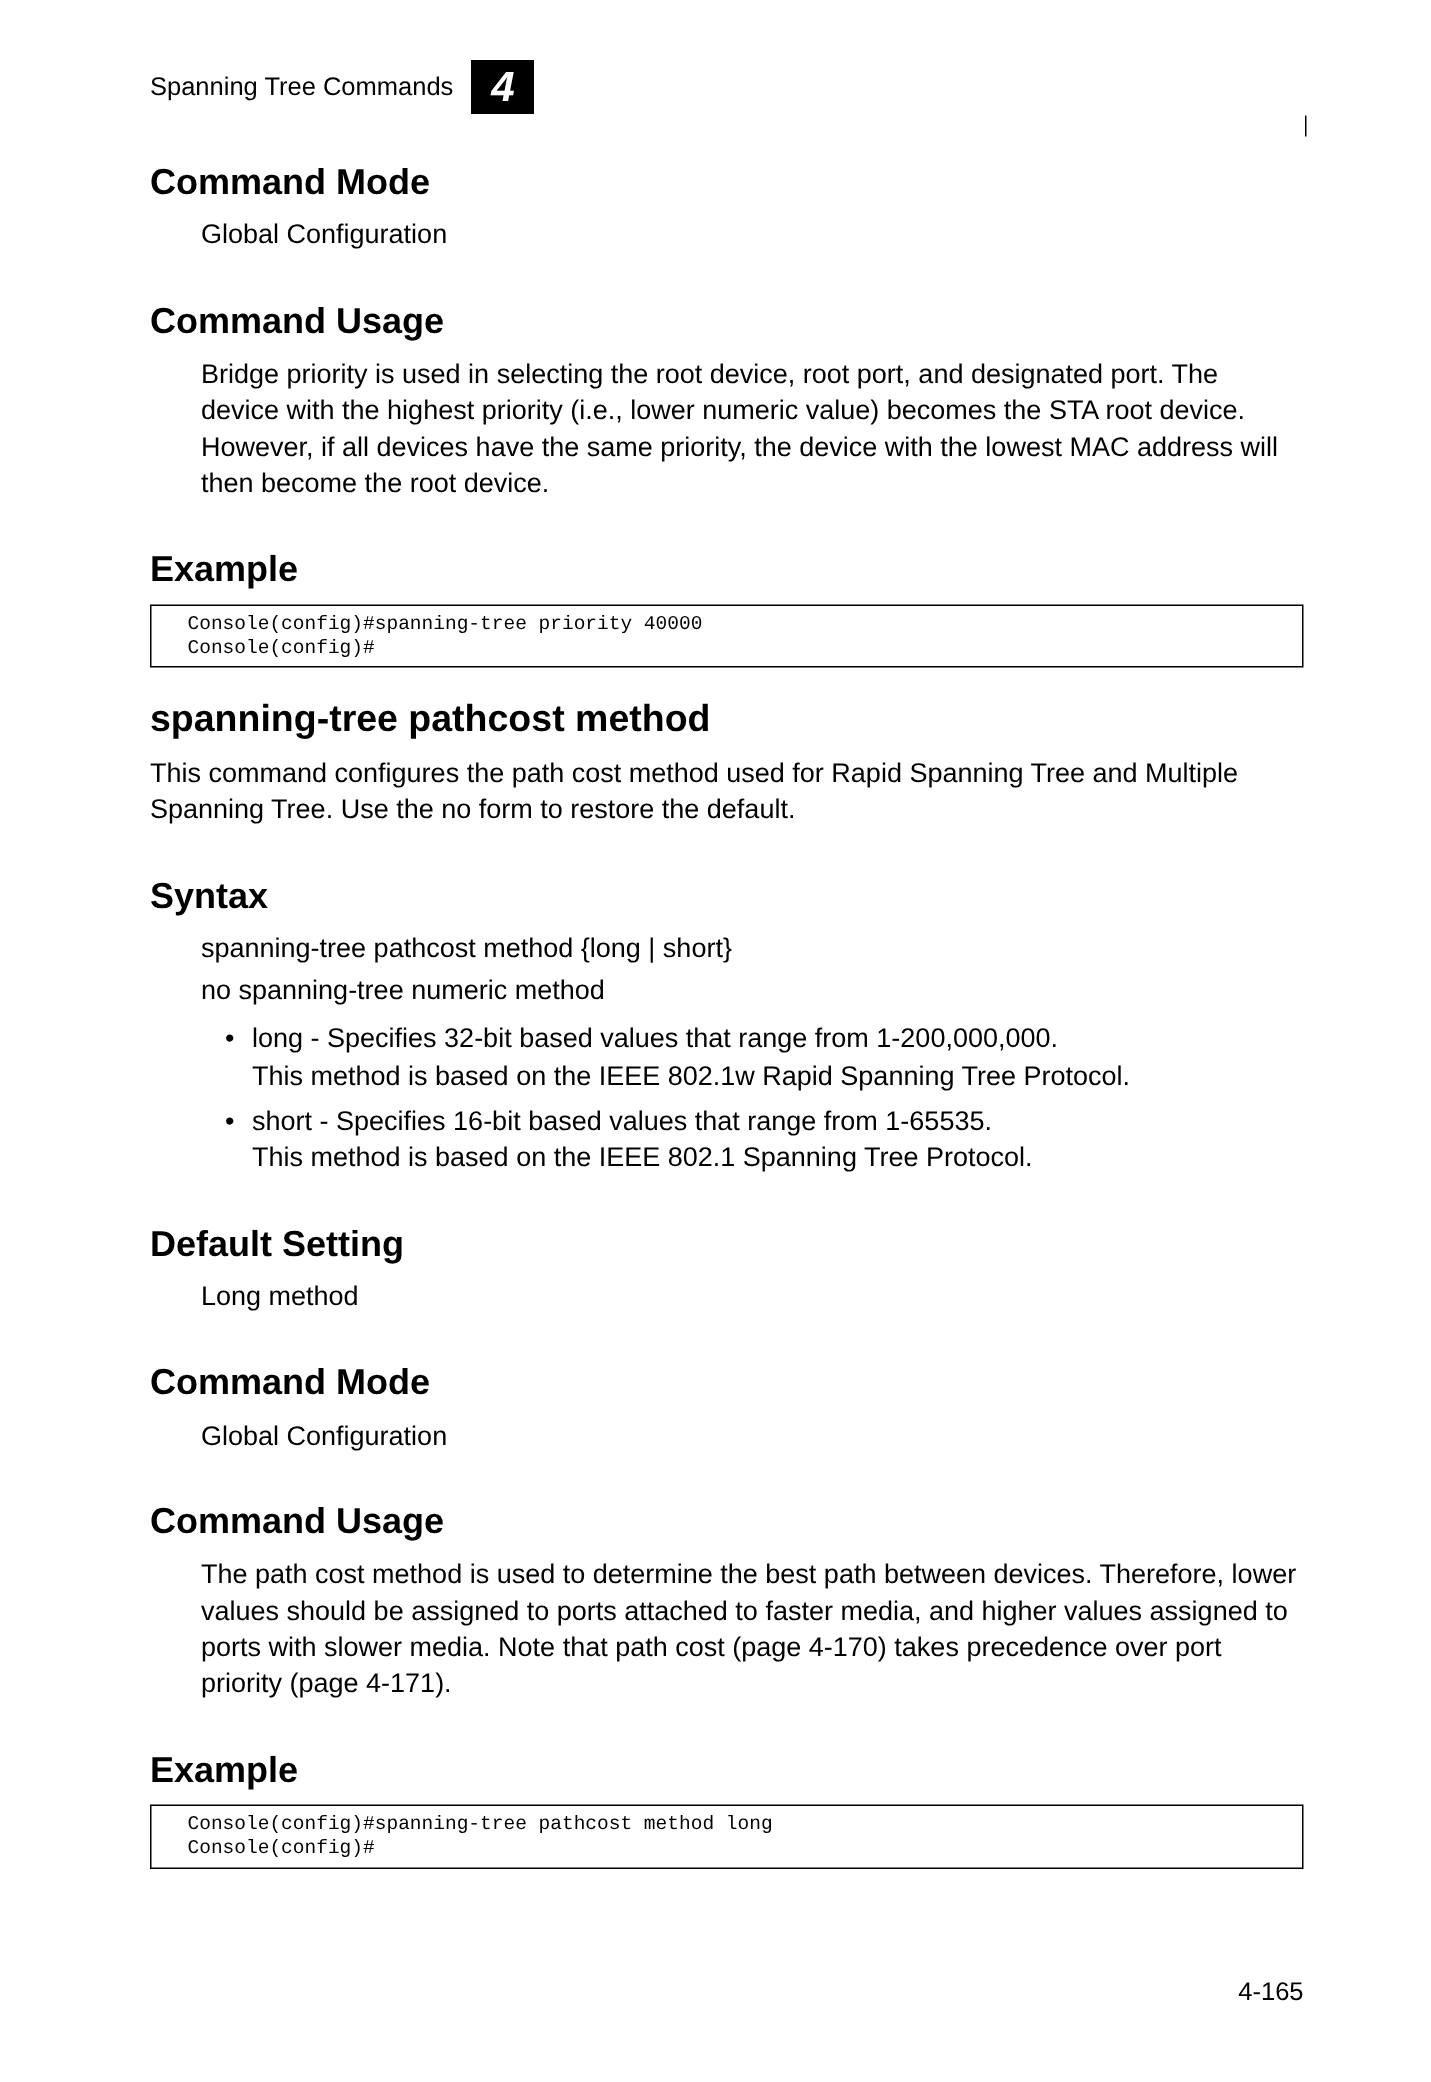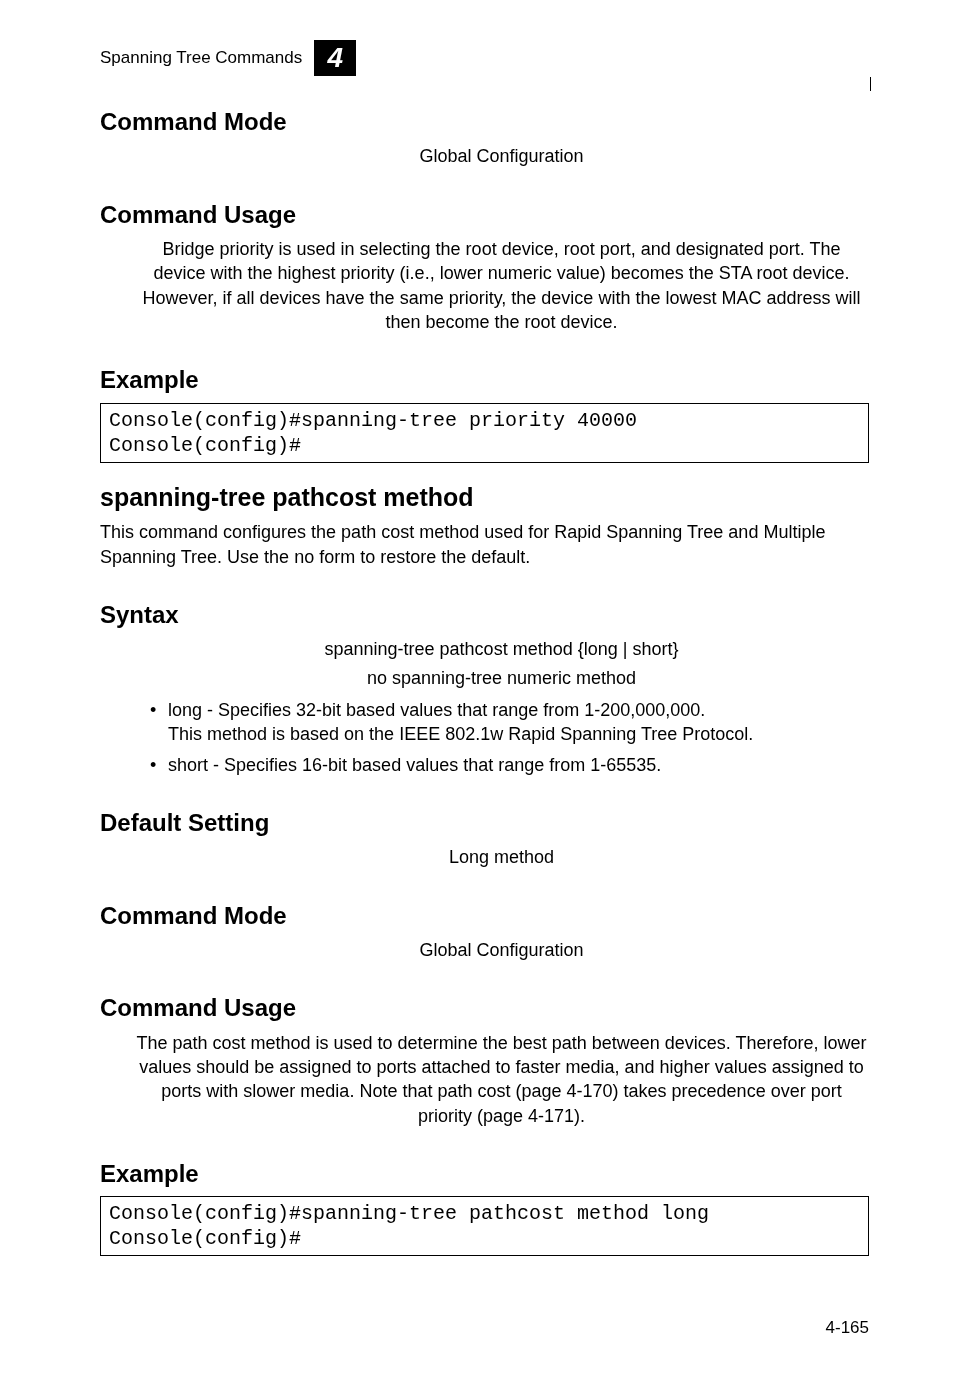--- a/index.html
+++ b/index.html
@@ -37,27 +37,27 @@
   }
   .header-rule {
     position: absolute;
     top: 77px;
     right: 78px;
     width: 6px;
     height: 14px;
     border-left: 1px solid #000;
   }
   .h-bold { font-weight: bold; font-size: 24px; margin-top: 30px; margin-bottom: 6px; }
-  .indent { margin-left: 34px; text-align: center; }
+  .indent { margin-left: 34px; }
   .para { margin-bottom: 4px; }
   .codebox {
     border: 1px solid #000;
     font-family: "Courier New", monospace;
-    font-size: 20px;
-    padding: 4px 8px;
+    font-size: 13px;
+    padding: 4px 24px;
     margin-top: 6px;
     margin-bottom: 18px;
     white-space: pre;
     line-height: 1.25;
   }
   .sec-title {
     font-family: Arial, Helvetica, sans-serif;
     font-weight: bold;
     font-size: 25px;
     margin-top: 10px;
@@ -107,20 +107,21 @@
 </div>
 <div class="indent para"><b>no spanning-tree numeric method</b></div>
 
 <ul class="bullets">
   <li>
     <b>long</b><span> - Specifies 32-bit based values that range from 1-200,000,000.</span>
     <div class="bullet-sub">This method is based on the IEEE 802.1w Rapid Spanning Tree Protocol.</div>
   </li>
   <li>
     <b>short</b><span> - Specifies 16-bit based values that range from 1-65535.</span>
+    <div class="bullet-sub">This method is based on the IEEE 802.1 Spanning Tree Protocol.</div>
   </li>
 </ul>
 
 <div class="h-bold">Default Setting</div>
 <div class="indent para">Long method</div>
 
 <div class="h-bold">Command Mode</div>
 <div class="indent para">Global Configuration</div>
 
 <div class="h-bold">Command Usage</div>

